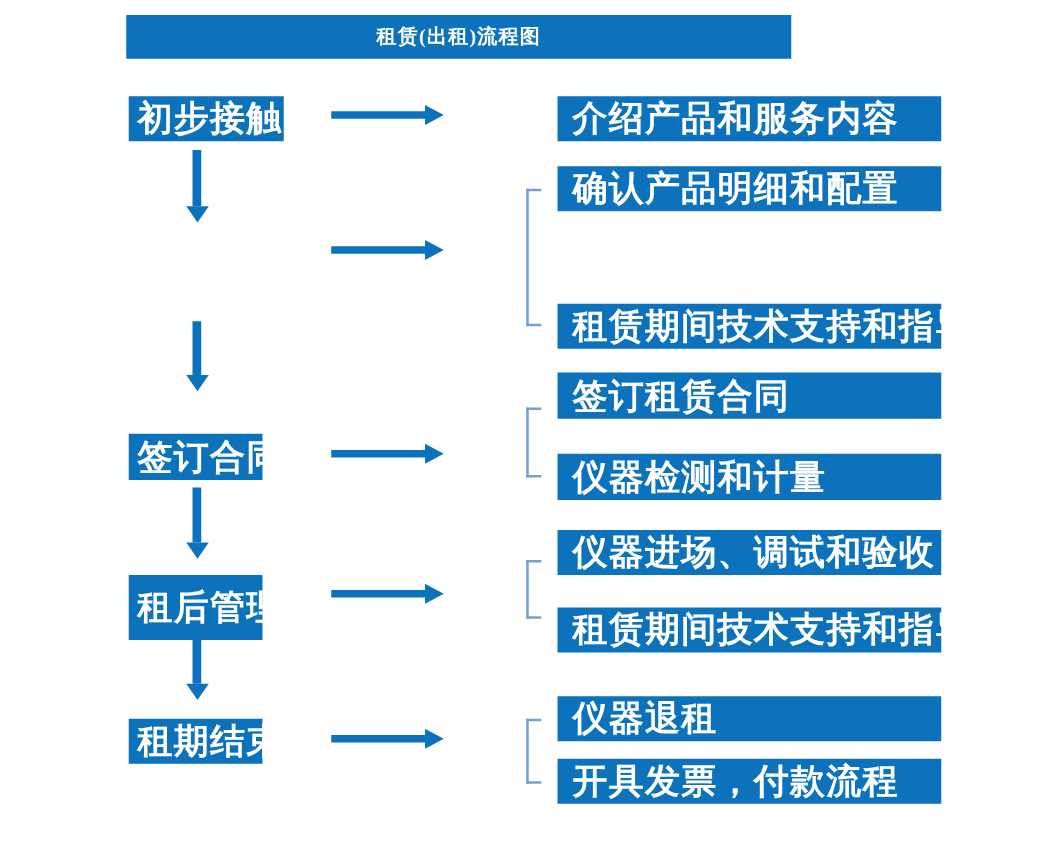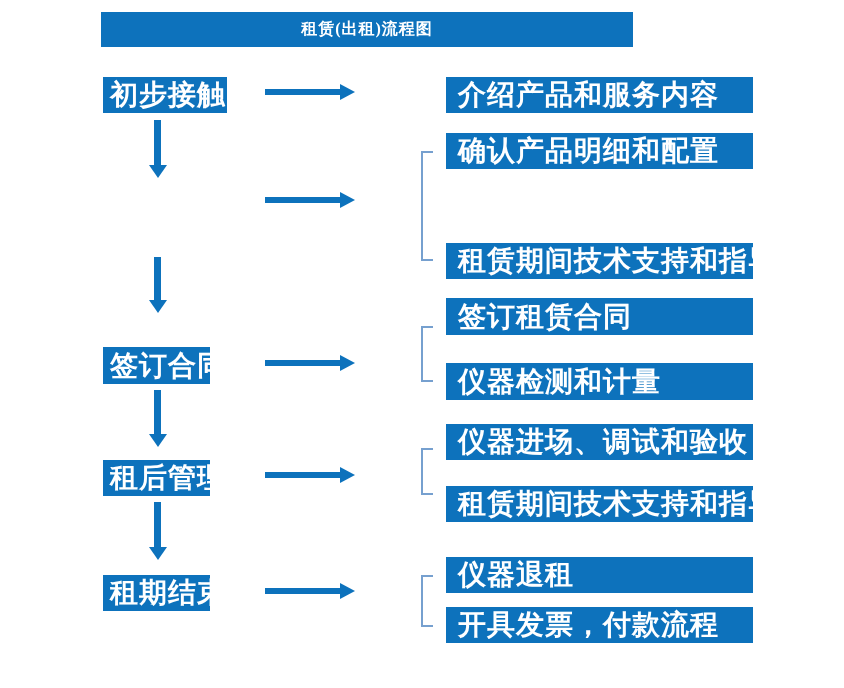--- a/index.html
+++ b/index.html
@@ -45,21 +45,21 @@
 </style>
 </head>
 <body>
 
 <div class="canvas">
 
   <div class="title-bar">租赁(出租)流程图</div>
 
   <div class="box left" style="top:77px;  width:124px; height:36px">初步接触</div>
   <div class="box left" style="top:347px; width:107px; height:37px">签订合同</div>
-  <div class="box left" style="top:460px; width:107px; height:36px">租后管理</div>
+  <div class="box left" style="top:460px; width:107px; height:52px">租后管理</div>
   <div class="box left" style="top:575px; width:107px; height:36px">租期结束</div>
 
   <div class="box right" style="top:77px;  height:36px">介绍产品和服务内容</div>
   <div class="box right" style="top:133px; height:36px">确认产品明细和配置</div>
   <div class="box right" style="top:243px; height:36px">租赁期间技术支持和指导</div>
   <div class="box right" style="top:298px; height:37px">签订租赁合同</div>
   <div class="box right" style="top:363px; height:37px">仪器检测和计量</div>
   <div class="box right" style="top:424px; height:36px">仪器进场、调试和验收</div>
   <div class="box right" style="top:486px; height:36px">租赁期间技术支持和指导</div>
   <div class="box right" style="top:557px; height:36px">仪器退租</div>

